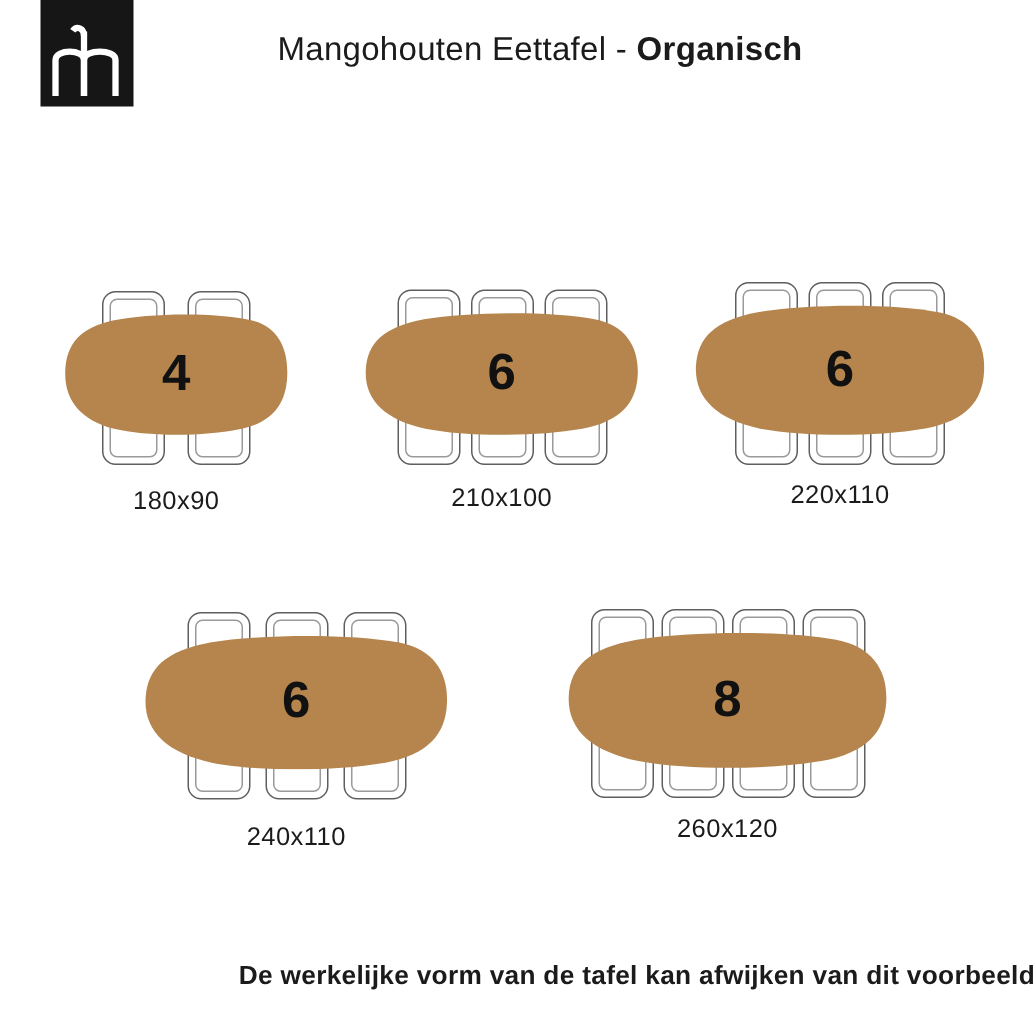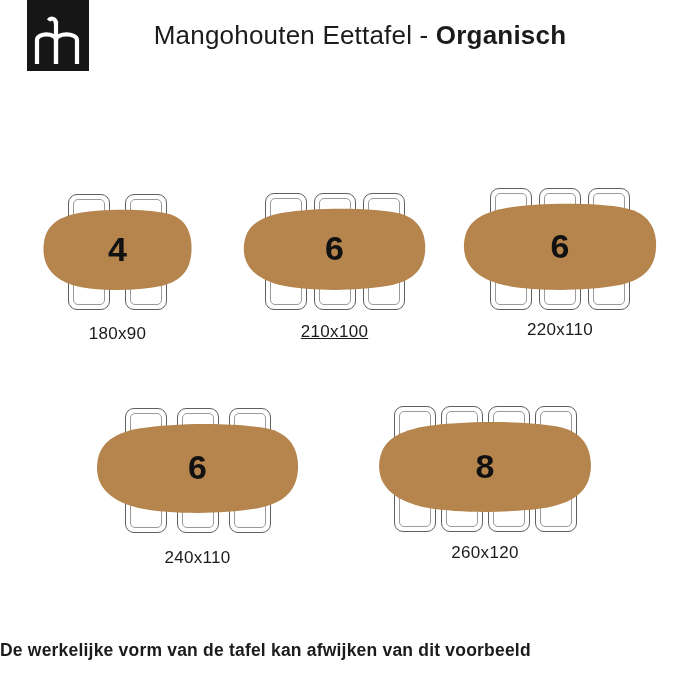--- a/index.html
+++ b/index.html
@@ -6,33 +6,33 @@
     --text:#1b1b1b; --tableFill:#b5854d; --chair:#5f5f5f; --chairInner:#9a9a9a;
     --logoBg:#161616; --logoFg:#ffffff; --bg:#ffffff;
   }
   html,body{margin:0;padding:0;}
   body{font-family:"Liberation Sans","DejaVu Sans",sans-serif;background:#fff;}
   .canvas{position:relative;width:690px;height:690px;background:var(--bg);overflow:hidden;color:var(--text);}
   .logo{position:absolute;left:27px;top:0;width:62px;height:71px;background:var(--logoBg);
         display:flex;align-items:flex-end;justify-content:center;}
   .logo svg{display:block;margin-bottom:6px;}
   .title{position:absolute;top:20px;left:30px;right:0;margin:0;text-align:center;
-         font-size:26px;font-weight:400;letter-spacing:.2px;color:var(--text);}
+         font-size:22px;font-weight:400;letter-spacing:.2px;color:var(--text);}
   .title strong{font-weight:800;}
   .table-figure{position:absolute;}
   .chair{position:absolute;width:42px;height:46px;border:1.5px solid var(--chair);
          border-radius:9px;z-index:1;box-sizing:border-box;background:transparent;}
   .chair-inner{position:absolute;left:4px;right:4px;top:4px;bottom:4px;
                border:1px solid var(--chairInner);border-radius:5px;}
   .blob{position:absolute;z-index:2;}
   .seat-count{position:absolute;z-index:3;display:flex;align-items:center;justify-content:center;
               font-size:34px;font-weight:800;color:#111;}
   .caption{position:absolute;left:0;right:0;text-align:center;font-size:17px;
            letter-spacing:.3px;color:var(--text);z-index:3;}
-  .footer{position:absolute;top:640px;left:0;right:0;text-align:left;
+  .footer{position:absolute;top:640px;left:0;right:0;text-align:right;
           font-size:17.5px;font-weight:800;letter-spacing:.2px;color:var(--text);}
 </style>
 </head>
 <body>
 
 <div class="canvas">
 
   <div class="logo">
     <svg width="50" height="52" viewBox="0 0 50 52" fill="none" stroke="#ffffff" stroke-width="4.2">
       <path d="M4 51 V27 C4 19.5 23 19.5 23 27 V51"></path>
@@ -80,21 +80,21 @@
         <div class="chair" style="left: 126.5px; top: 75px;">
           <div class="chair-inner"></div>
         </div>
         <div class="chair" style="left: 175.5px; top: 75px;">
           <div class="chair-inner"></div>
         </div>
         <svg class="blob" viewBox="0 0 200 100" preserveAspectRatio="none" style="left: 55px; top: 18px; width: 185px; height: 83px;">
           <path d="M 44 7 C 76 1 134 0 167 7 C 190 12 199 30 198 52 C 197 74 186 89 158 95 C 121 102 72 101 45 95 C 16 88 1 72 2 48 C 3 26 15 13 44 7 Z" fill="#b5854d"></path>
         </svg>
         <div class="seat-count" style="left: 55px; top: 18px; width: 185px; height: 83px;">6</div>
-        <div class="caption" style="top: 133px; text-decoration: underline;">210x100</div>
+        <div class="caption" style="top: 133px;">210x100</div>
       </div>
       <div class="table-figure" style="left: 407px; top: 184px; width: 306px; height: 228px;">
         <div class="chair" style="left: 83px; top: 4px;">
           <div class="chair-inner"></div>
         </div>
         <div class="chair" style="left: 132px; top: 4px;">
           <div class="chair-inner"></div>
         </div>
         <div class="chair" style="left: 181px; top: 4px;">
           <div class="chair-inner"></div>

